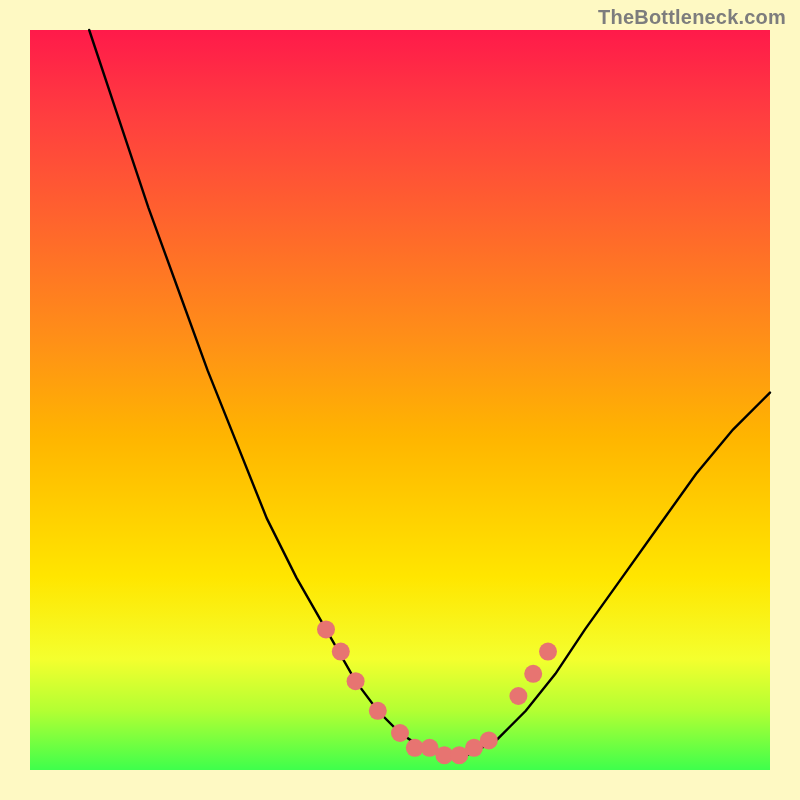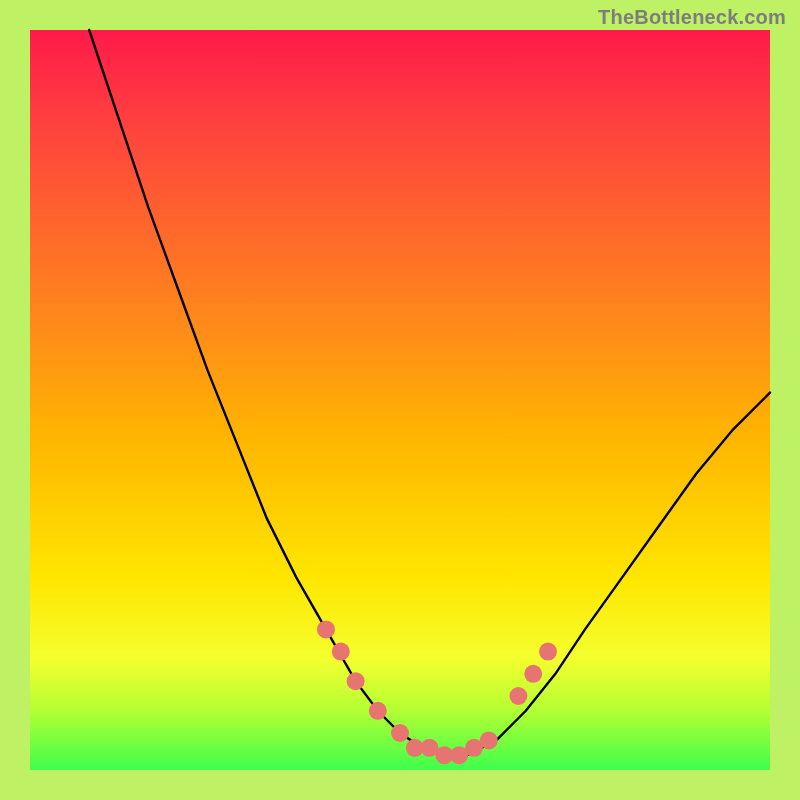--- a/index.html
+++ b/index.html
@@ -8,21 +8,21 @@
     width: 800px;
     height: 800px;
     background: #000000;
     overflow: hidden;
     font-family: -apple-system, BlinkMacSystemFont, "Segoe UI", Arial, sans-serif;
   }
   .stage {
     position: relative;
     width: 800px;
     height: 800px;
-    background: #bef264;
+    background: #fef9c3;
   }
   .plot-area {
     position: absolute;
     left: 30px;
     top: 30px;
     width: 740px;
     height: 740px;
     
     background: linear-gradient(
       to bottom,

